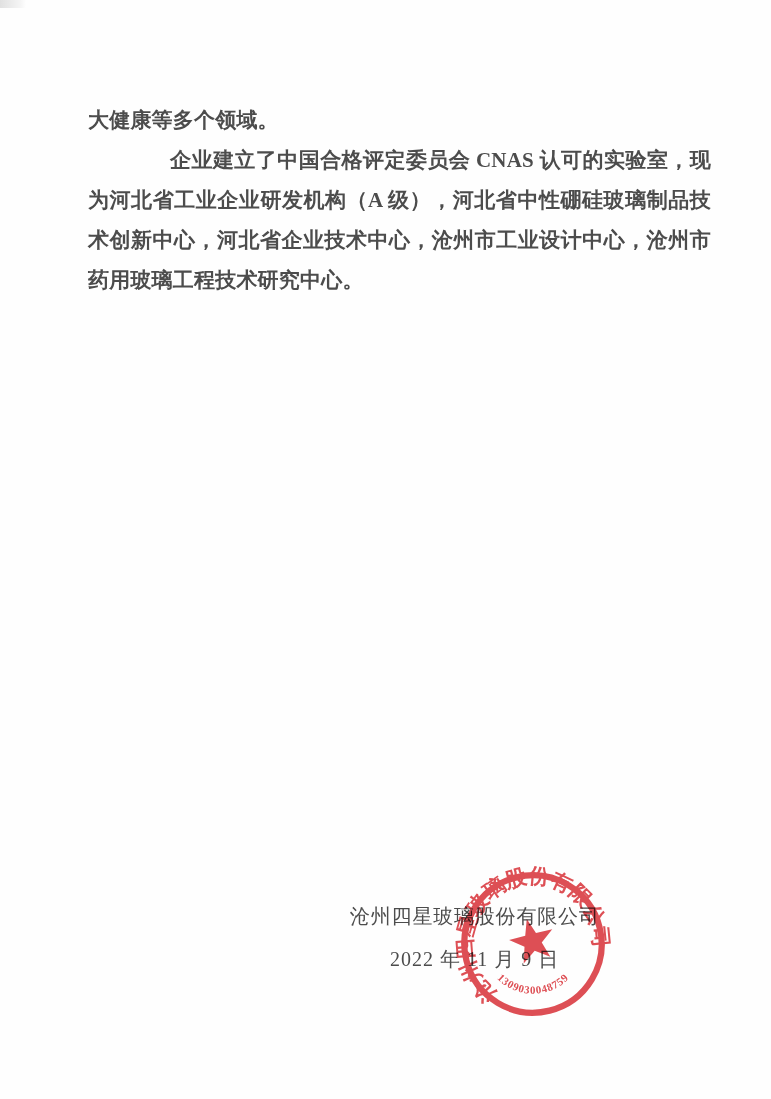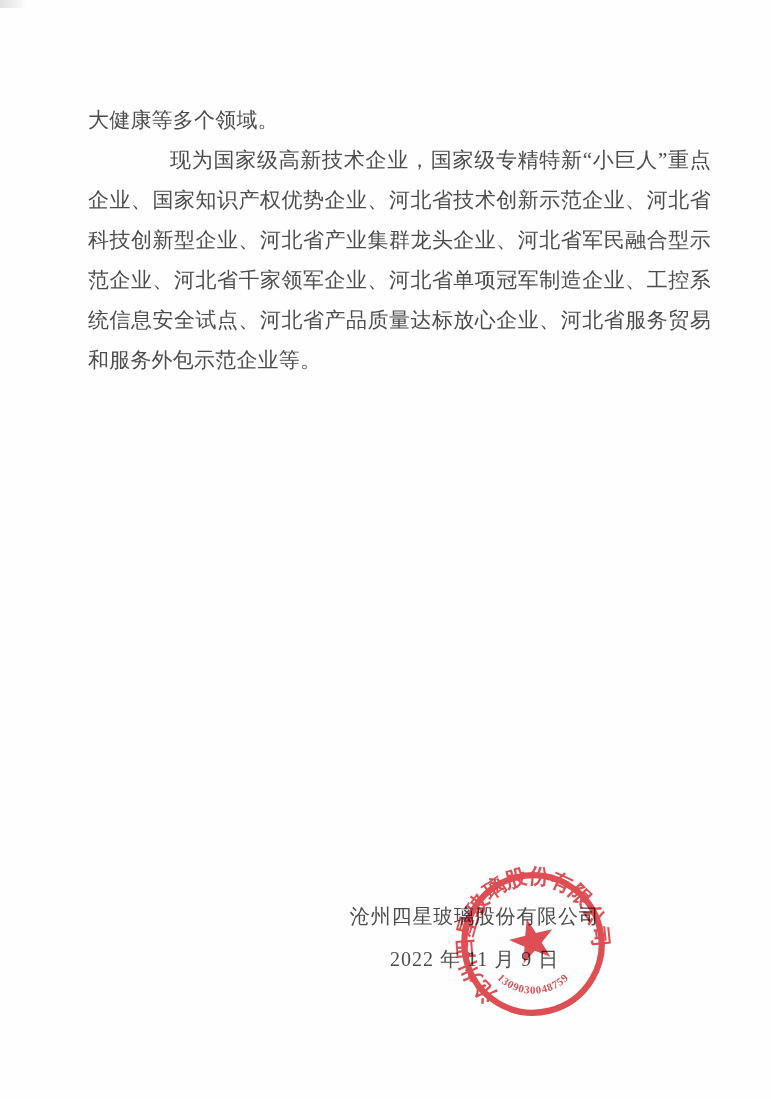--- a/index.html
+++ b/index.html
@@ -23,20 +23,21 @@
   }
   .content {
     position: absolute;
     left: 88px; top: 100px;
     width: 623px;
     font-size: 21px;
     line-height: 40px;
     color: #4c4c4c;
     text-align: justify;
     letter-spacing: 0.2px;
+    font-weight: bold;
   }
   .content p { margin: 0; text-indent: 82px; }
   .content p.no-indent { text-indent: 0; }
 
   .signature-company {
     position: absolute;
     left: 350px; top: 903px;
     font-size: 20px;
     letter-spacing: 0.8px;
     color: #4c4c4c;
@@ -66,21 +67,21 @@
 </style>
 </head>
 <body>
 
 <div class="page">
 
   <div class="scan-artifact"></div>
 
   <div class="content">
     <p class="no-indent">大健康等多个领域。</p>
-    <p>现为国家级高新技术企业，国家级专精特新“小巨人”重点企业、国家知识产权优势企业、河北省技术创新示范企业、河北省科技创新型企业、河北省产业集群龙头企业、河北省军民融合型示范企业、河北省千家领军企业、河北省单项冠军制造企业、工控系统信息安全试点、河北省产品质量达标放心企业、河北省服务贸易和服务外包示范企业等。</p>
+    <p>企业建立了中国合格评定委员会 CNAS 认可的实验室，现为河北省工业企业研发机构（A 级），河北省中性硼硅玻璃制品技术创新中心，河北省企业技术中心，沧州市工业设计中心，沧州市药用玻璃工程技术研究中心。</p>
   </div>
 
   <div class="signature-company">沧州四星玻璃股份有限公司</div>
 
   <div class="signature-date">2022 年 11 月 9 日</div>
 
   <svg class="seal" viewBox="0 0 200 200" xmlns="http://www.w3.org/2000/svg">
     <defs>
       <path id="seal-ring-path" d="M 40.2,150.1 A 78,78 0 1 1 159.8,150.1" fill="none"></path>
       <path id="seal-num-path" d="M 42.5,128 A 64,64 0 0 0 157.5,128" fill="none"></path>

